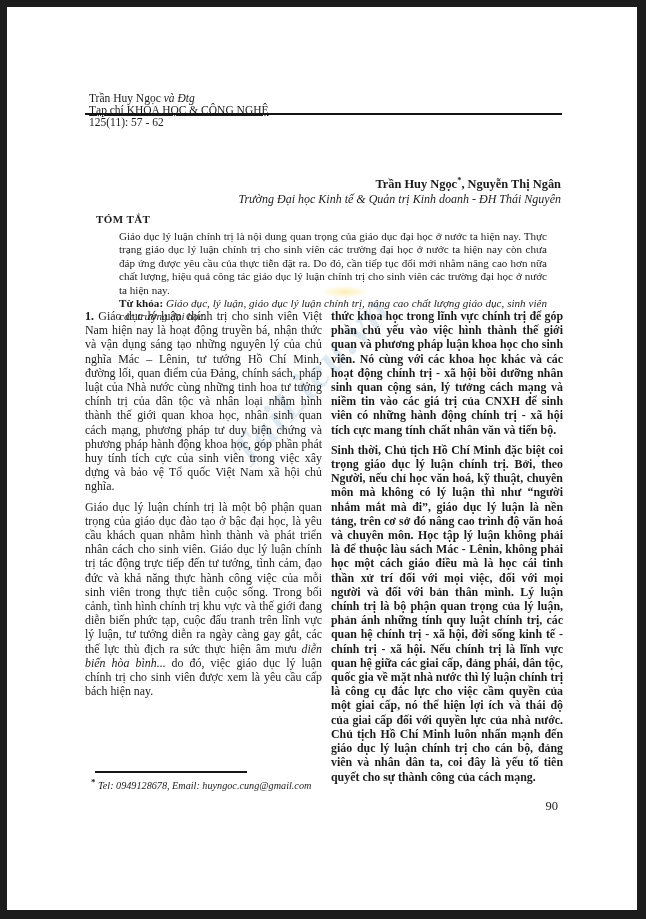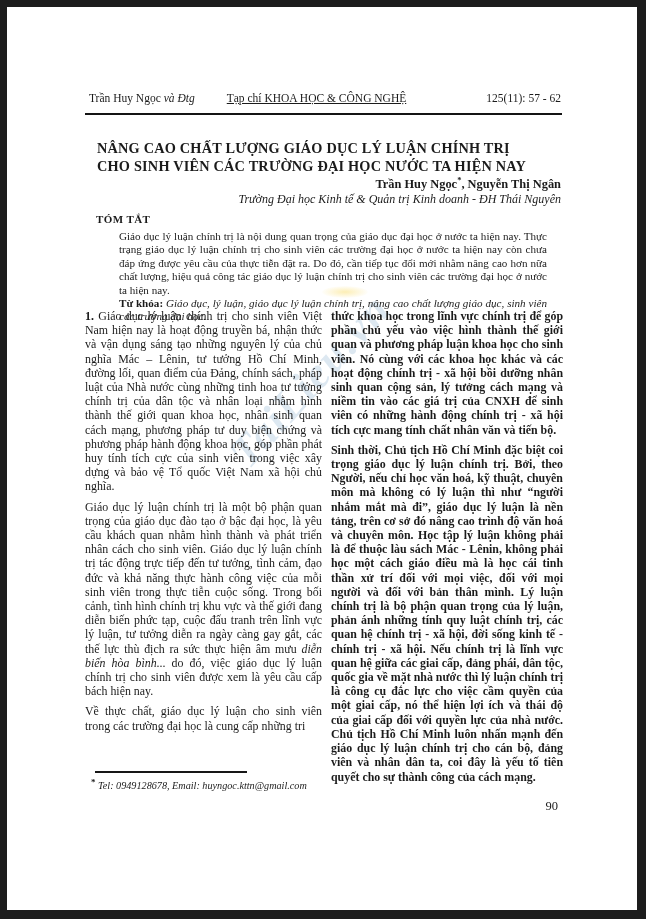--- a/index.html
+++ b/index.html
@@ -29,24 +29,25 @@
     position:absolute;left:322px;top:286px;width:46px;height:12px;border-radius:50%;
     background:radial-gradient(ellipse at center, rgba(250,224,120,0.55) 0%, rgba(250,224,120,0) 75%);
     pointer-events:none;
   }
 
   
   .running-head{
     position:absolute;left:89px;right:85px;top:92px;
     display:flex;justify-content:space-between;align-items:baseline;
     font-size:11.5px;
+    flex-direction:column;
   }
   .rh-left{flex:0 0 auto;}
   .rh-center{flex:1 1 auto;text-align:center;text-decoration:underline;}
-  .rh-right{flex:0 0 auto;margin-left:48px;}
+  .rh-right{flex:0 0 auto;}
   .rule{position:absolute;left:85px;right:84px;top:113px;height:2px;background:#141414;}
 
   
   .title{
     position:absolute;left:97px;top:129px;width:440px;
     font-size:14.3px;font-weight:bold;line-height:18.5px;letter-spacing:0.2px;
   }
   .authors{
     position:absolute;right:85px;top:175px;
     font-size:12.4px;font-weight:bold;text-align:center;
@@ -103,48 +104,43 @@
   <div class="watermark">TaiLieu.vn</div>
   <div class="smudge"></div>
 
   <div class="running-head">
     <span class="rh-left"><span>Trần Huy Ngọc</span><i> và Đtg</i></span>
     <span class="rh-center">Tạp chí KHOA HỌC &amp; CÔNG NGHỆ</span>
     <span class="rh-right">125(11): 57 - 62</span>
   </div>
   <div class="rule"></div>
 
-  <h1 class="title">
-    <span>NÂNG CAO CHẤT LƯỢNG GIÁO DỤC LÝ LUẬN CHÍNH TRỊ</span><br>
-    <span>CHO SINH VIÊN CÁC TRƯỜNG ĐẠI HỌC NƯỚC TA HIỆN NAY</span>
-  </h1>
 
   <div class="authors">
     <span>Trần Huy Ngọc</span><sup>*</sup><span>, Nguyễn Thị Ngân</span>
   </div>
   <div class="affil">Trường Đại học Kinh tế &amp; Quản trị Kinh doanh - ĐH Thái Nguyên</div>
 
   <div class="abs-head">TÓM TẮT</div>
   <div class="abstract">
     <p>Giáo dục lý luận chính trị là nội dung quan trọng của giáo dục đại học ở nước ta hiện nay. Thực trạng giáo dục lý luận chính trị cho sinh viên các trường đại học ở nước ta hiện nay còn chưa đáp ứng được yêu cầu của thực tiễn đặt ra. Do đó, cần tiếp tục đổi mới nhằm nâng cao hơn nữa chất lượng, hiệu quả công tác giáo dục lý luận chính trị cho sinh viên các trường đại học ở nước ta hiện nay.</p>
     <p><span class="kw-label">Từ khóa:</span><span class="kw-text"> Giáo dục, lý luận, giáo dục lý luận chính trị, nâng cao chất lượng giáo dục, sinh viên các trường đại học.</span></p>
   </div>
 
   <div class="columns">
     <div class="col-left">
       <p><span class="p1-marker">1.</span><span> Giáo dục lý luận chính trị cho sinh viên Việt Nam hiện nay là hoạt động truyền bá, nhận thức và vận dụng sáng tạo những nguyên lý của chủ nghĩa Mác – Lênin, tư tưởng Hồ Chí Minh, đường lối, quan điểm của Đảng, chính sách, pháp luật của Nhà nước cùng những tinh hoa tư tưởng chính trị của dân tộc và nhân loại nhằm hình thành thế giới quan khoa học, nhân sinh quan cách mạng, phương pháp tư duy biện chứng và phương pháp hành động khoa học, góp phần phát huy tính tích cực của sinh viên trong việc xây dựng và bảo vệ Tổ quốc Việt Nam xã hội chủ nghĩa.</span></p>
       <p><span>Giáo dục lý luận chính trị là một bộ phận quan trọng của giáo dục đào tạo ở bậc đại học, là yêu cầu khách quan nhằm hình thành và phát triển nhân cách cho sinh viên. Giáo dục lý luận chính trị tác động trực tiếp đến tư tưởng, tình cảm, đạo đức và khả năng thực hành công việc của mỗi sinh viên trong thực tiễn cuộc sống. Trong bối cảnh, tình hình chính trị khu vực và thế giới đang diễn biến phức tạp, cuộc đấu tranh trên lĩnh vực lý luận, tư tưởng diễn ra ngày càng gay gắt, các thế lực thù địch ra sức thực hiện âm mưu </span><span class="ital">diễn biến hòa bình</span><span>... do đó, việc giáo dục lý luận chính trị cho sinh viên được xem là yêu cầu cấp bách hiện nay.</span></p>
-      <p>Về thực chất, giáo dục lý luận cho sinh viên trong các trường đại học là cung cấp những tri</p>
     </div>
     <div class="col-right">
       <p>thức khoa học trong lĩnh vực chính trị để góp phần chủ yếu vào việc hình thành thế giới quan và phương pháp luận khoa học cho sinh viên. Nó cùng với các khoa học khác và các hoạt động chính trị - xã hội bồi dưỡng nhân sinh quan cộng sản, lý tưởng cách mạng và niềm tin vào các giá trị của CNXH để sinh viên có những hành động chính trị - xã hội tích cực mang tính chất nhân văn và tiến bộ.</p>
       <p>Sinh thời, Chủ tịch Hồ Chí Minh đặc biệt coi trọng giáo dục lý luận chính trị. Bởi, theo Người, nếu chỉ học văn hoá, kỹ thuật, chuyên môn mà không có lý luận thì như “người nhắm mắt mà đi”, giáo dục lý luận là nền tảng, trên cơ sở đó nâng cao trình độ văn hoá và chuyên môn. Học tập lý luận không phải là để thuộc làu sách Mác - Lênin, không phải học một cách giáo điều mà là học cái tinh thần xử trí đối với mọi việc, đối với mọi người và đối với bản thân mình. Lý luận chính trị là bộ phận quan trọng của lý luận, phản ánh những tính quy luật chính trị, các quan hệ chính trị - xã hội, đời sống kinh tế - chính trị - xã hội. Nếu chính trị là lĩnh vực quan hệ giữa các giai cấp, đảng phái, dân tộc, quốc gia về mặt nhà nước thì lý luận chính trị là công cụ đắc lực cho việc cầm quyền của một giai cấp, nó thể hiện lợi ích và thái độ của giai cấp đối với quyền lực của nhà nước. Chủ tịch Hồ Chí Minh luôn nhấn mạnh đến giáo dục lý luận chính trị cho cán bộ, đảng viên và nhân dân ta, coi đây là yếu tố tiên quyết cho sự thành công của cách mạng.</p>
     </div>
   </div>
 
   <div class="footnote-rule"></div>
   <div class="footnote">
-    <sup>*</sup><span> Tel: 0949128678, Email: huyngoc.kttn@gmail.com</span>
+    <sup>*</sup><span> Tel: 0949128678, Email: huyngoc.cung@gmail.com</span>
   </div>
 
   <div class="pagenum">90</div>
 
 </div>
 
 </body></html>

